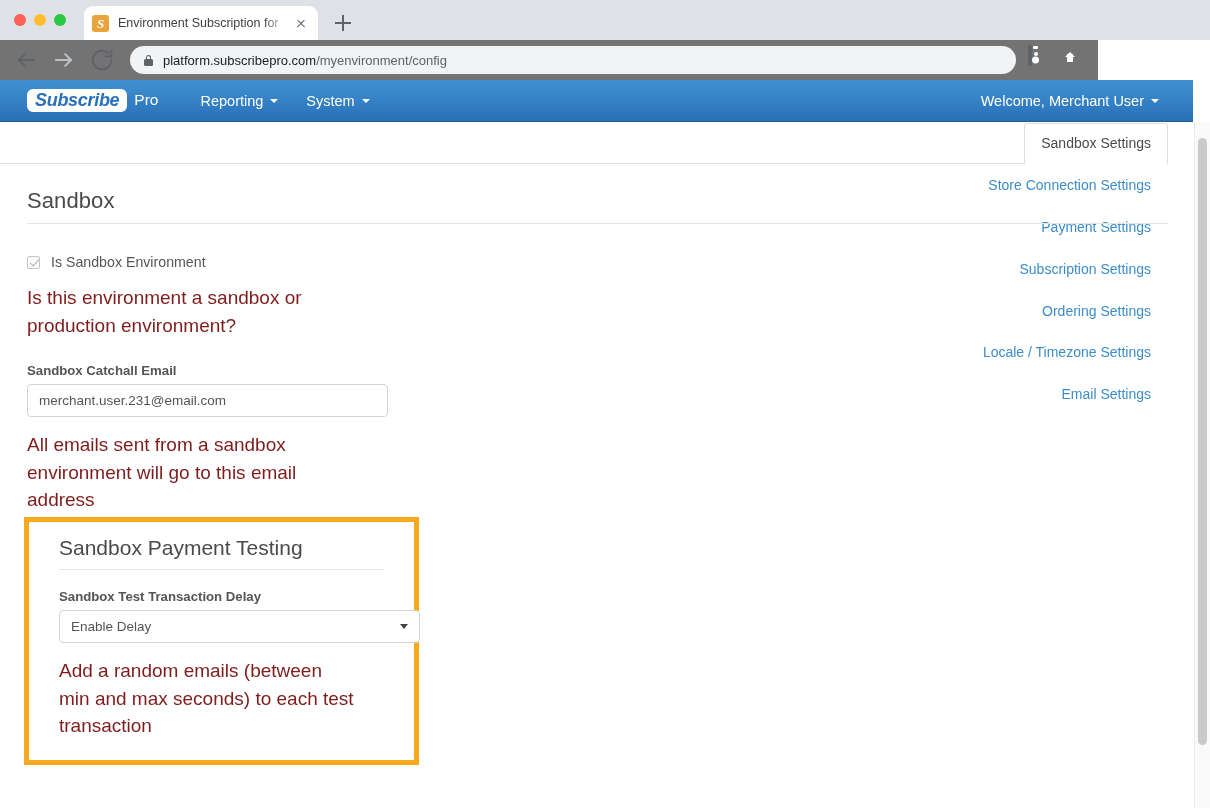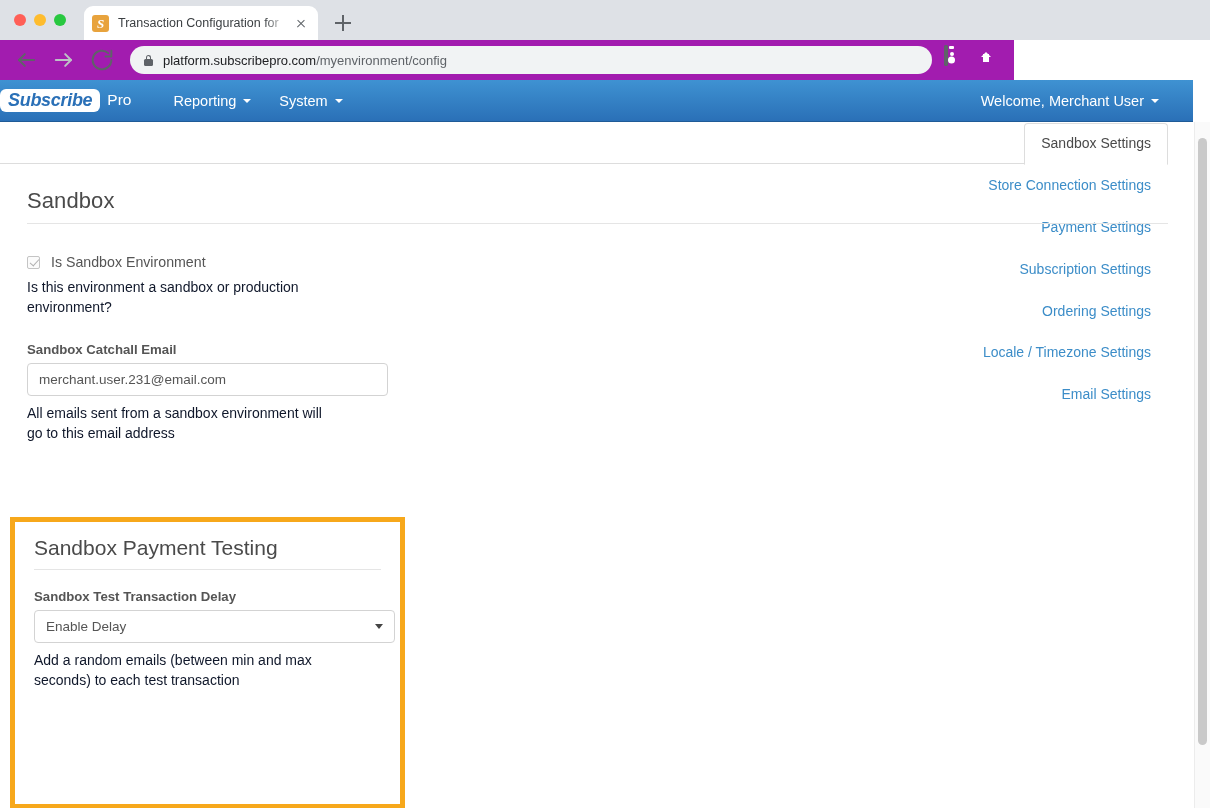--- a/index.html
+++ b/index.html
@@ -65,22 +65,22 @@
     position: absolute; left: 332px; top: 12px;
     width: 22px; height: 22px;
   }
   .new-tab::before, .new-tab::after {
     content: ""; position: absolute; background: #5f6368;
   }
   .new-tab::before { left: 3px; top: 10.3px; width: 16px; height: 1.6px; }
   .new-tab::after { left: 10.2px; top: 3px; width: 1.6px; height: 16px; }
 
   .toolbar {
-    width: 1014px; height: 40px;
-    background: #a21caf;
+    width: 1098px; height: 40px;
+    background: #737373;
     display: flex; align-items: center;
     padding: 0 12px;
     position: relative;
   }
   .nav-btn {
     width: 28px; height: 28px; margin-right: 10px;
     position: relative; flex: none;
     color: #5f6368;
   }
   .nav-btn svg { display: block; }
@@ -153,21 +153,21 @@
     background: #ffffff;
     overflow: hidden;
   }
 
   
   .app-navbar {
     height: 42px;
     background: linear-gradient(to bottom, #3f92d2 0%, #2a70b7 100%);
     border-bottom: 1px solid #1f5b97;
     display: flex; align-items: center;
-    padding-right: 20px;
+    padding-left: 27px; padding-right: 20px;
     position: relative;
     width: 1193px;
   }
   .brand { display: flex; align-items: center; margin-right: 28px; }
   .brand-box {
     background: #ffffff;
     border-radius: 6px;
     padding: 2px 8px 3px;
     font-family: "Liberation Sans", sans-serif;
     font-style: italic; font-weight: bold;
@@ -235,23 +235,23 @@
   .section-rule {
     border-bottom: 1px solid #e5e5e5;
     width: 1141px;
   }
 
   .field-label {
     font-size: 13.2px; color: #555555; font-weight: bold;
     margin-bottom: 6px;
   }
   .help-text {
-    font-size: 14px; color: #0f172a;
+    font-size: 19px; color: #7f1d1d;
     line-height: 1.45;
-    margin-top: 7px;
+    margin-top: 14px;
     max-width: 296px;
   }
   .form-control {
     width: 361px; height: 33px;
     border: 1px solid #d3d3d3;
     border-radius: 4px;
     font-size: 13.5px; color: #555555;
     padding: 0 11px;
     background: #ffffff;
     font-family: "Liberation Sans", sans-serif;
@@ -275,25 +275,25 @@
     width: 4px; height: 8px;
     border: solid #b0b0b0;
     border-width: 0 1.6px 1.6px 0;
     transform: rotate(42deg);
   }
   .checkbox-label { font-size: 14.2px; color: #555555; }
 
   
   .highlight-panel {
     position: absolute;
-    left: 10px; top: 437px;
-    width: 395px; height: 292px;
+    left: 24px; top: 437px;
+    width: 395px; height: 248px;
     border: 5px solid #f7a81b;
     background: #ffffff;
-    padding: 14px 19px 0;
+    padding: 14px 30px 0;
   }
   .panel-title {
     font-size: 21px; color: #4a4a4a; font-weight: normal;
     padding-bottom: 9px;
   }
   .panel-rule { border-bottom: 1px solid #e5e5e5; margin-bottom: 19px; }
   .select-control {
     width: 361px; height: 33px;
     border: 1px solid #d3d3d3;
     border-radius: 4px;
@@ -335,21 +335,21 @@
 
 <div class="browser-chrome">
   <div class="traffic-lights">
     <span class="dot red"></span>
     <span class="dot yellow"></span>
     <span class="dot green"></span>
   </div>
 
   <div class="tab">
     <span class="favicon">S</span>
-    <span class="tab-title">Transaction Configuration for</span>
+    <span class="tab-title">Environment Subscription for</span>
     <span class="tab-close"></span>
   </div>
 
   <div class="new-tab"></div>
 </div>
 
 <div class="toolbar">
   <span class="nav-btn">
     <svg width="28" height="28" viewBox="0 0 24 24" fill="none" stroke="#5f6368" stroke-width="1.7" stroke-linecap="round" stroke-linejoin="round">
       <line x1="19" y1="12" x2="6" y2="12"></line>

